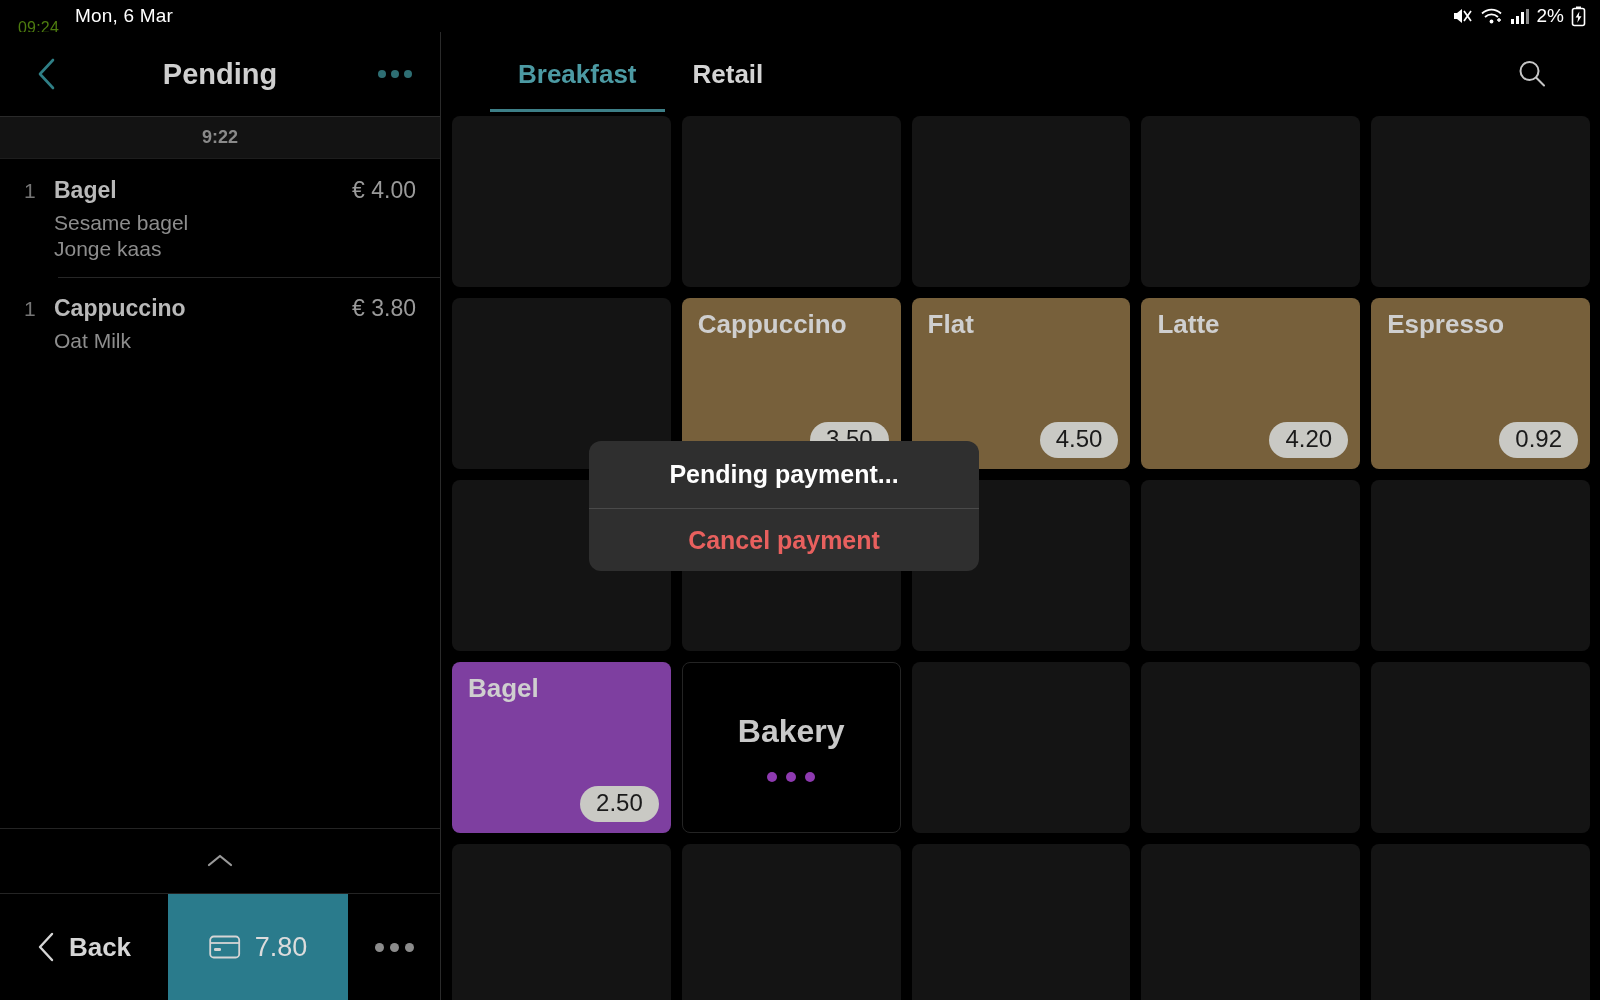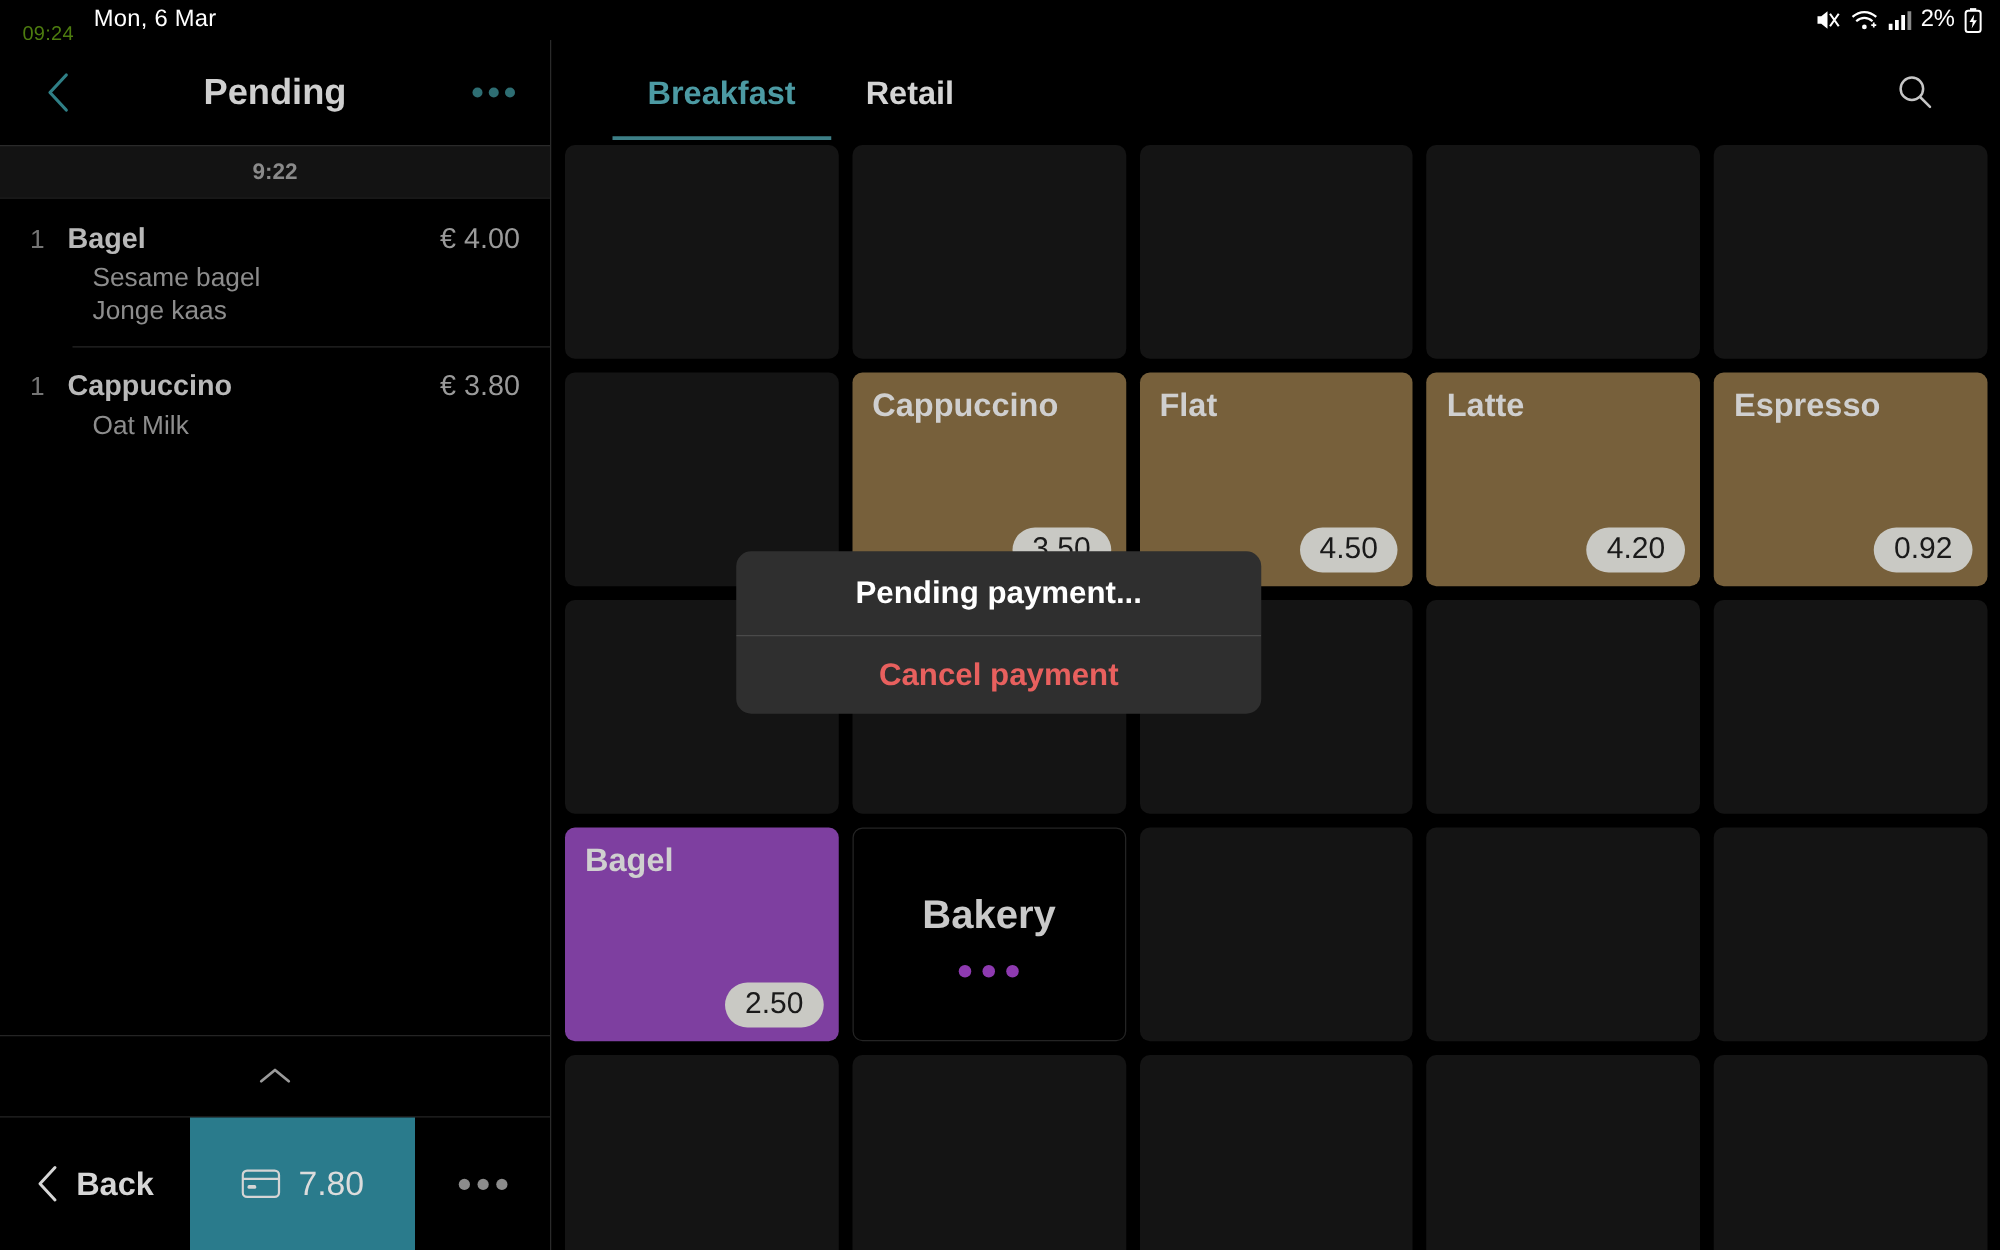--- a/index.html
+++ b/index.html
@@ -54,34 +54,34 @@
   .order-list { padding:0; }
   .order-item { padding:18px 24px 14px 24px; position:relative; }
   .order-item + .order-item::before {
     content:""; position:absolute; left:58px; right:0; top:0; height:1px; background:#262626;
   }
   .oi-top { display:flex; align-items:baseline; }
   .oi-qty { width:30px; color:#757575; font-size:21px; }
   .oi-name { flex:1; color:#b9b9b9; font-size:23px; font-weight:bold; }
   .oi-price { color:#9a9a9a; font-size:23px; }
   .oi-mods { margin-left:30px; margin-top:6px; }
-  .oi-mod { color:#8d8d8d; font-size:21px; line-height:1.25;margin-left:20px; }
+  .oi-mod { color:#8d8d8d; font-size:21px; line-height:1.25; }
 
   .sb-collapse {
     position:absolute; left:0; right:0; bottom:106px; height:66px;
     border-top:1px solid #242424; border-bottom:1px solid #242424;
     display:flex; align-items:center; justify-content:center;
   }
 
   .sb-bottombar {
     position:absolute; left:0; right:0; bottom:0; height:106px;
     display:flex; align-items:stretch;
   }
   .bb-back {
-    width:152px; display:flex; align-items:center; justify-content:center; gap:12px;text-align:right;
+    width:168px; display:flex; align-items:center; justify-content:center; gap:12px;text-align:right;
   }
   .bb-back-label { color:#d6d6d6; font-size:26px; font-weight:bold; }
   .bb-pay {
     width:180px; background:#2a7b8c; display:flex; align-items:center; justify-content:center; gap:14px;
   }
   .bb-pay-amt { color:#dcdcdc; font-size:27px; }
   .bb-more { flex:1; display:flex; align-items:center; justify-content:center; gap:6px; }
   .bb-more i { width:9px; height:9px; border-radius:50%; background:#8c8c8c; display:block; }
 
   
@@ -124,21 +124,21 @@
     position:absolute; right:12px; bottom:11px;
     background:#c9c9c4; color:#1a1a1a; font-size:24px;
     border-radius:18px; padding:3px 16px 5px 16px;
   }
   .folder-name { color:#c9c9c9; font-size:32px; font-weight:bold; }
   .folder-dots { display:flex; gap:9px; }
   .folder-dots i { width:10px; height:10px; border-radius:50%; background:#8e3ab0; display:block; }
 
   
   .dialog {
-    position:absolute; left:589px; top:441px; width:420px;
+    position:absolute; left:589px; top:441px; width:390px;
     background:#2f2f2f; border-radius:12px; overflow:hidden; z-index:50;
   }
   .dlg-title {
     height:68px; display:flex; align-items:center; justify-content:center;
     color:#ffffff; font-size:25px; font-weight:bold;
     border-bottom:1px solid #4a4a4a;
   }
   .dlg-action {
     height:62px; display:flex; align-items:center; justify-content:center;
     color:#e8605e; font-size:25px; font-weight:bold;

